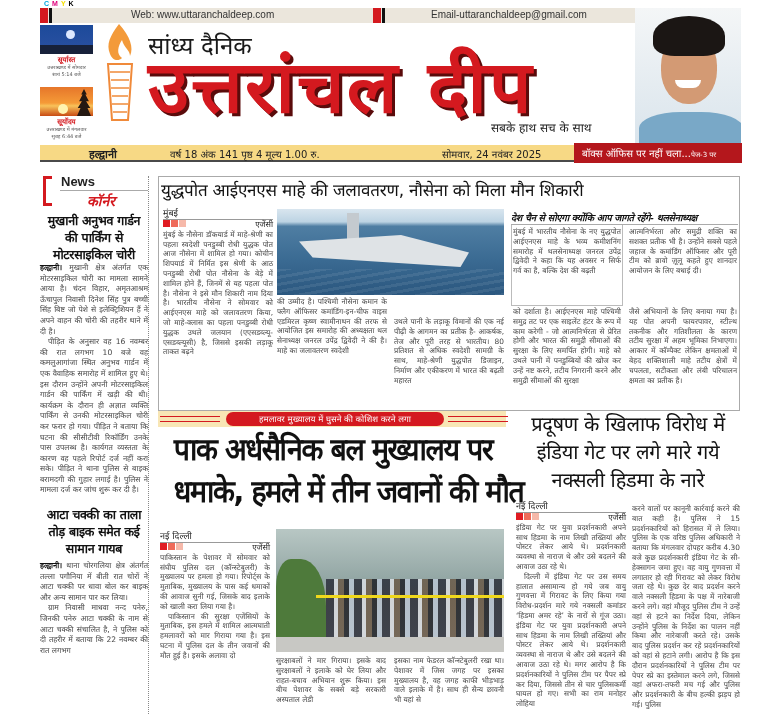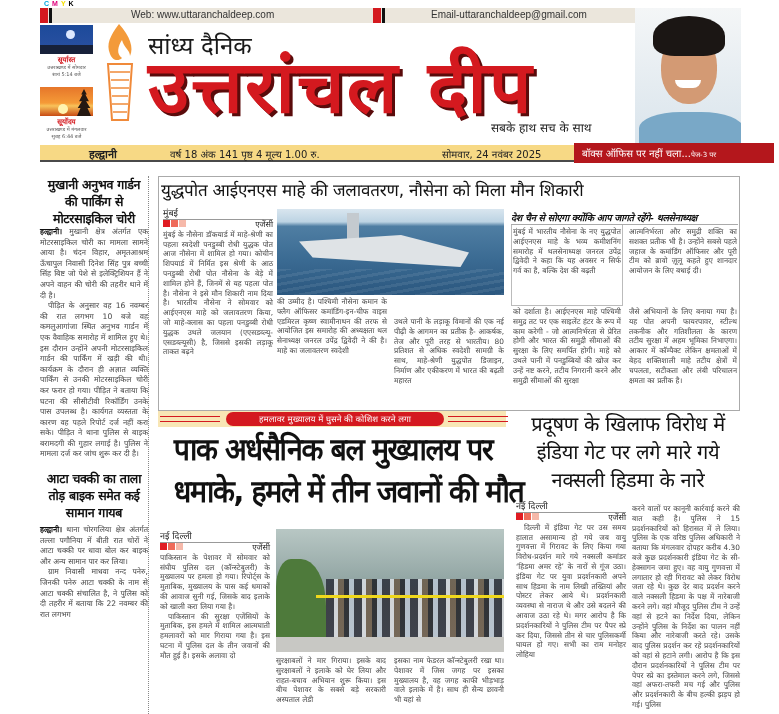--- a/index.html
+++ b/index.html
@@ -34,21 +34,21 @@
   .celebrity { position: absolute; left: 635px; top: 8px; width: 106px; height: 138px; background: linear-gradient(#f4f6f7, #d9e4ec); overflow: hidden; }
   .celebrity .hair { position: absolute; left: 18px; top: 8px; width: 72px; height: 40px; border-radius: 50% 50% 30% 30%; background: #1b1614; }
   .celebrity .face { position: absolute; left: 26px; top: 26px; width: 56px; height: 70px; border-radius: 45% 45% 48% 48%; background: #d39a74; }
   .celebrity .smile { position: absolute; left: 40px; top: 72px; width: 26px; height: 8px; border-radius: 0 0 14px 14px; background: #fff; }
   .celebrity .shirt { position: absolute; left: 4px; top: 104px; width: 104px; height: 40px; border-radius: 40% 40% 0 0; background: #79a8c7; }
 
   .infobar { position: absolute; left: 40px; top: 145px; width: 700px; height: 17px; background: #f7d985; border-bottom: 2px solid #4a4a4a; }
   .infobar .city { position: absolute; left: 49px; top: 1px; font-size: 11px; font-weight: bold; color: #222; }
   .infobar .issue { position: absolute; left: 130px; top: 2px; font-size: 10px; color: #222; }
   .infobar .date { position: absolute; left: 402px; top: 2px; font-size: 10px; color: #222; }
-  .boxoffice { position: absolute; left: 574px; top: 143px; width: 200px; height: 20px; background: #b4171c; color: #fff; font-size: 10px; padding: 3px 0 0 8px; white-space: nowrap; }
+  .boxoffice { position: absolute; left: 574px; top: 143px; width: 168px; height: 20px; background: #b4171c; color: #fff; font-size: 10px; padding: 3px 0 0 8px; white-space: nowrap; }
   .boxoffice .pg { font-size: 7px; }
 
   
   .leftcol { position: absolute; left: 40px; top: 176px; width: 108px; }
   .vsep { position: absolute; left: 148px; top: 176px; height: 538px; border-left: 1px dotted #888; }
   .newscorner { position: relative; height: 36px; }
   .newscorner .bracket { position: absolute; left: 3px; top: 0; width: 9px; height: 30px; border: 3px solid #d4191f; border-right: none; }
   .newscorner .news { position: absolute; left: 21px; top: -2px; font: bold 13px "Liberation Sans", sans-serif; color: #222; }
   .newscorner .line { position: absolute; left: 20px; top: 14px; width: 88px; border-top: 1px solid #aaa; }
   .newscorner .corner { position: absolute; left: 47px; top: 15px; font-size: 14px; font-weight: bold; font-style: italic; color: #d4191f; }
@@ -146,20 +146,26 @@
 <div class="infobar">
   <span class="city">हल्द्वानी</span>
   <span class="issue">वर्ष 18 अंक 141 पृष्ठ 4 मूल्य 1.00 रु.</span>
   <span class="date">सोमवार, 24 नवंबर 2025</span>
 </div>
 <div class="boxoffice">
   <span>बॉक्स ऑफिस पर नहीं चला...</span><span class="pg">पेज-3 पर</span>
 </div>
 
 <div class="leftcol">
+  <div class="newscorner">
+    <div class="bracket"></div>
+    <span class="news">News</span>
+    <div class="line"></div>
+    <span class="corner">कॉर्नर</span>
+  </div>
   <div class="lhead">मुखानी अनुभव गार्डन की पार्किंग से मोटरसाइकिल चोरी</div>
   <div class="lbody"><b>हल्द्वानी।</b><span> मुखानी क्षेत्र अंतर्गत एक मोटरसाइकिल चोरी का मामला सामने आया है। चंदन विहार, अमृतआश्रम ऊँचापुल निवासी दिनेश सिंह पुत्र बच्ची सिंह बिष्ट जो पेशे से इलेक्ट्रिशियन हैं ने अपने वाहन की चोरी की तहरीर थाने में दी है।</span></div>
   <div class="lbody indent">पीड़ित के अनुसार वह 16 नवम्बर की रात लगभग 10 बजे वह कमलुआगांजा स्थित अनुभव गार्डन में एक वैवाहिक समारोह में शामिल हुए थे। इस दौरान उन्होंने अपनी मोटरसाइकिल गार्डन की पार्किंग में खड़ी की थी। कार्यक्रम के दौरान ही अज्ञात व्यक्ति पार्किंग से उनकी मोटरसाइकिल चोरी कर फरार हो गया। पीड़ित ने बताया कि घटना की सीसीटीवी रिकॉर्डिंग उनके पास उपलब्ध है। कार्यगत व्यस्तता के कारण वह पहले रिपोर्ट दर्ज नहीं करा सके। पीड़ित ने थाना पुलिस से बाइक बरामदगी की गुहार लगाई है। पुलिस ने मामला दर्ज कर जांच शुरू कर दी है।</div>
   <div class="lhead" style="margin-top:10px">आटा चक्की का ताला तोड़ बाइक समेत कई सामान गायब</div>
   <div class="lbody" style="margin-top:4px"><b>हल्द्वानी।</b><span> थाना चोरगलिया क्षेत्र अंतर्गत तल्ला पगौनिया में बीती रात चोरों ने आटा चक्की पर धावा बोल कर बाइक और अन्य सामान पार कर लिया।</span></div>
   <div class="lbody indent">ग्राम निवासी माधवा नन्द पनेरु, जिनकी पनेरु आटा चक्की के नाम से आटा चक्की संचालित है, ने पुलिस को दी तहरीर में बताया कि 22 नवम्बर की रात लगभग</div>
 </div>
 <div class="vsep"></div>
 
 <div class="topbox">
@@ -217,15 +223,16 @@
 <div class="col" style="left:276px; top:656px; width:110px;">सुरक्षाबलों ने मार गिराया। इसके बाद सुरक्षाबलों ने इलाके को घेर लिया और राहत-बचाव अभियान शुरू किया। इस बीच पेशावर के सबसे बड़े सरकारी अस्पताल लेडी</div>
 <div class="col" style="left:394px; top:656px; width:110px;">इसका नाम फेडरल कॉन्स्टेबुलरी रखा था। पेशावर में जिस जगह पर इसका मुख्यालय है, वह जगह काफी भीड़भाड़ वाले इलाके में है। साथ ही सैन्य छावनी भी यहां से</div>
 
 <div class="righthead">प्रदूषण के खिलाफ विरोध में इंडिया गेट पर लगे मारे गये नक्सली हिडमा के नारे</div>
 <div class="col" style="left:516px; top:502px; width:110px;">
   <div class="dateline">नई दिल्ली</div>
   <div class="agencyrow">
     <span class="sq sq1"></span><span class="sq sq2"></span><span class="sq sq3"></span>
     <span class="agency">एजेंसी</span>
   </div>
+  <div>इंडिया गेट पर युवा प्रदर्शनकारी अपने साथ हिडमा के नाम लिखी तख्तियां और पोस्टर लेकर आये थे। प्रदर्शनकारी व्यवस्था से नाराज थे और उसे बदलने की आवाज उठा रहे थे।</div>
   <div class="indent">दिल्ली में इंडिया गेट पर उस समय हालात असामान्य हो गये जब वायु गुणवत्ता में गिरावट के लिए किया गया विरोध-प्रदर्शन मारे गये नक्सली कमांडर ‘हिडमा अमर रहे’ के नारों से गूंज उठा। इंडिया गेट पर युवा प्रदर्शनकारी अपने साथ हिडमा के नाम लिखी तख्तियां और पोस्टर लेकर आये थे। प्रदर्शनकारी व्यवस्था से नाराज थे और उसे बदलने की आवाज उठा रहे थे। मगर आरोप है कि प्रदर्शनकारियों ने पुलिस टीम पर पैपर स्प्रे कर दिया, जिससे तीन से चार पुलिसकर्मी घायल हो गए। सभी का राम मनोहर लोहिया</div>
 </div>
 <div class="col" style="left:632px; top:504px; width:108px;">करने वालों पर कानूनी कार्रवाई करने की बात कही है। पुलिस ने 15 प्रदर्शनकारियों को हिरासत में ले लिया। पुलिस के एक वरिष्ठ पुलिस अधिकारी ने बताया कि मंगलवार दोपहर करीब 4.30 बजे कुछ प्रदर्शनकारी इंडिया गेट के सी-हेक्सागन जमा हुए। वह वायु गुणवत्ता में लगातार हो रही गिरावट को लेकर विरोध जता रहे थे। कुछ देर बाद प्रदर्शन करने वाले नक्सली हिडमा के पक्ष में नारेबाजी करने लगे। वहां मौजूद पुलिस टीम ने उन्हें वहां से हटने का निर्देश दिया, लेकिन उन्होंने पुलिस के निर्देश का पालन नहीं किया और नारेबाजी करते रहे। उसके बाद पुलिस प्रदर्शन कर रहे प्रदर्शनकारियों को वहां से हटाने लगी। आरोप है कि इस दौरान प्रदर्शनकारियों ने पुलिस टीम पर पेपर स्प्रे का इस्तेमाल करने लगे, जिससे वहां अफरा-तफरी मच गई और पुलिस और प्रदर्शनकारी के बीच हल्की झड़प हो गई। पुलिस</div>
 
 </body></html>

